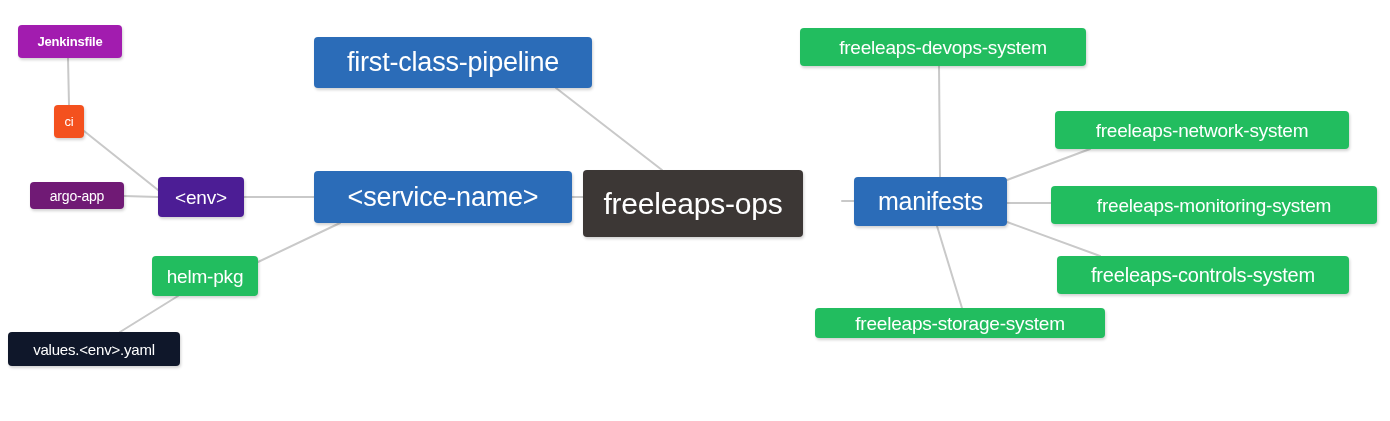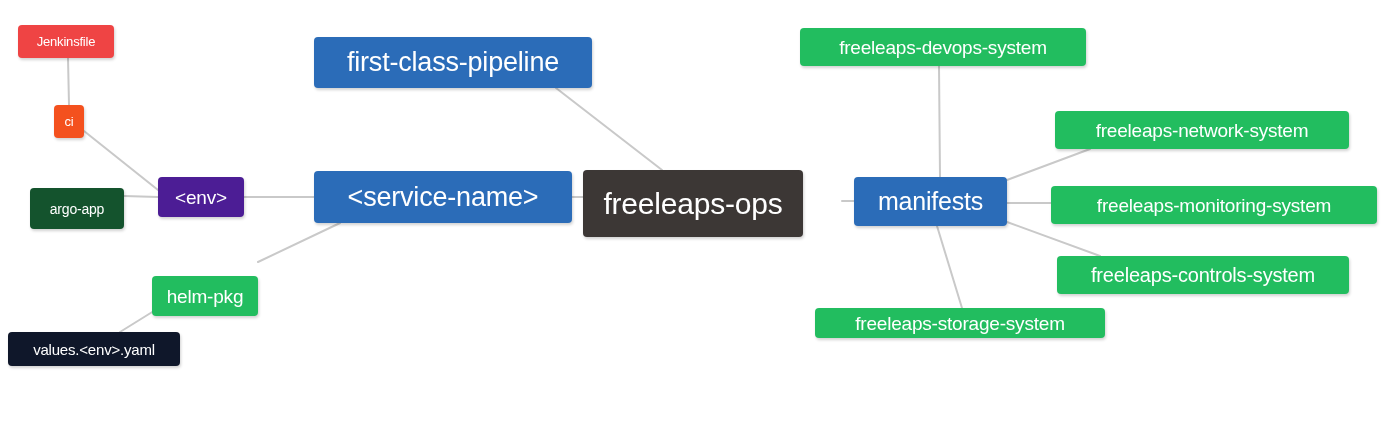--- a/index.html
+++ b/index.html
@@ -53,25 +53,25 @@
       <line x1="556" y1="88" x2="662" y2="170" stroke="#c9c9c9" stroke-width="2" stroke-linecap="round"></line>
       <line x1="572" y1="197" x2="583" y2="197" stroke="#c9c9c9" stroke-width="2" stroke-linecap="round"></line>
       <line x1="842" y1="201" x2="854" y2="201" stroke="#c9c9c9" stroke-width="2" stroke-linecap="round"></line>
       <line x1="940" y1="177" x2="939" y2="66" stroke="#c9c9c9" stroke-width="2" stroke-linecap="round"></line>
       <line x1="1007" y1="180" x2="1090" y2="149" stroke="#c9c9c9" stroke-width="2" stroke-linecap="round"></line>
       <line x1="1007" y1="203" x2="1051" y2="203" stroke="#c9c9c9" stroke-width="2" stroke-linecap="round"></line>
       <line x1="1007" y1="222" x2="1100" y2="256" stroke="#c9c9c9" stroke-width="2" stroke-linecap="round"></line>
       <line x1="937" y1="226" x2="962" y2="308" stroke="#c9c9c9" stroke-width="2" stroke-linecap="round"></line>
     </svg>
   <div id="node-layer">
-      <div class="node" style="left: 18px; top: 25px; width: 96px; height: 33px; background: #ef4444; font-size: 13px;">Jenkinsfile</div>
+      <div class="node" style="left: 18px; top: 25px; width: 104px; height: 33px; background: #a21caf; font-size: 13px; font-weight: bold;">Jenkinsfile</div>
       <div class="node" style="left: 54px; top: 105px; width: 30px; height: 33px; background: rgb(244, 81, 30); font-size: 13px;">ci</div>
-      <div class="node" style="left: 30px; top: 188px; width: 94px; height: 41px; background: #14532d; font-size: 14px;">argo-app</div>
+      <div class="node" style="left: 30px; top: 182px; width: 94px; height: 27px; background: #701a75; font-size: 14px;">argo-app</div>
       <div class="node" style="left: 158px; top: 177px; width: 86px; height: 40px; background: #4c1d95; font-size: 19px;">&lt;env&gt;</div>
-      <div class="node" style="left: 152px; top: 256px; width: 106px; height: 40px; background: rgb(34, 189, 95); font-size: 19px; margin-top: 20px;">helm-pkg</div>
+      <div class="node" style="left: 152px; top: 256px; width: 106px; height: 40px; background: rgb(34, 189, 95); font-size: 19px;">helm-pkg</div>
       <div class="node" style="left: 8px; top: 332px; width: 172px; height: 34px; background: #0f172a; font-size: 15px;">values.&lt;env&gt;.yaml</div>
       <div class="node" style="left: 314px; top: 37px; width: 278px; height: 51px; background: rgb(43, 108, 184); font-size: 27px;">first-class-pipeline</div>
       <div class="node" style="left: 314px; top: 171px; width: 258px; height: 52px; background: rgb(43, 108, 184); font-size: 27px;">&lt;service-name&gt;</div>
       <div class="node" style="left: 583px; top: 170px; width: 220px; height: 67px; background: rgb(60, 55, 53); font-size: 30px;">freeleaps-ops</div>
       <div class="node" style="left: 854px; top: 177px; width: 153px; height: 49px; background: rgb(43, 108, 184); font-size: 25px; text-align: right;">manifests</div>
       <div class="node" style="left: 800px; top: 28px; width: 286px; height: 38px; background: rgb(34, 189, 95); font-size: 19px;">freeleaps-devops-system</div>
       <div class="node" style="left: 1055px; top: 111px; width: 294px; height: 38px; background: rgb(34, 189, 95); font-size: 19px;">freeleaps-network-system</div>
       <div class="node" style="left: 1051px; top: 186px; width: 326px; height: 38px; background: rgb(34, 189, 95); font-size: 19px;">freeleaps-monitoring-system</div>
       <div class="node" style="left: 1057px; top: 256px; width: 292px; height: 38px; background: rgb(34, 189, 95); font-size: 20px;">freeleaps-controls-system</div>
       <div class="node" style="left: 815px; top: 308px; width: 290px; height: 30px; background: rgb(34, 189, 95); font-size: 19px;">freeleaps-storage-system</div>

